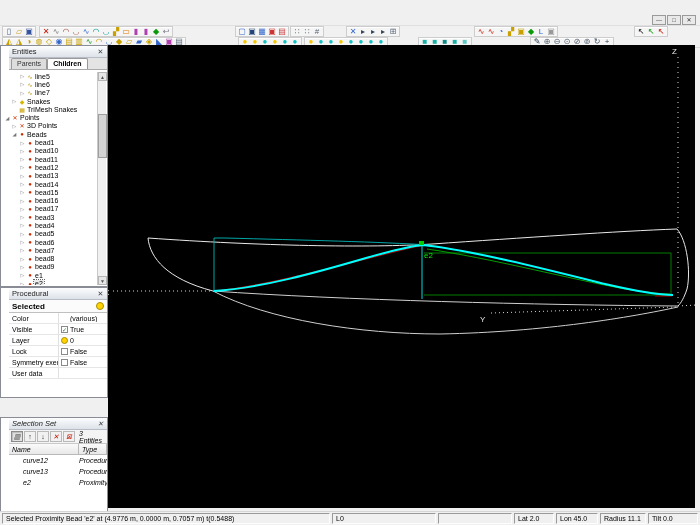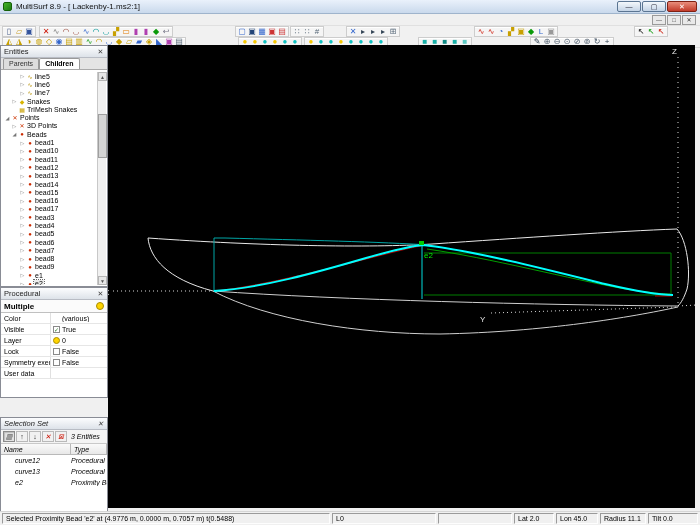--- a/index.html
+++ b/index.html
@@ -27,21 +27,21 @@
 
   
   .tbrow { position:absolute; left:0; width:700px; display:flex; align-items:center; background:#f1f1f1; }
   #tb1 { top:26px; height:11px; } #tb2 { top:37px; height:11px; border-bottom:1px solid #d9d9d9; }
   .tbg { display:flex; height:11px; align-items:center; border:1px solid #cdcdcd; background:#f5f5f5;
     box-shadow:inset 0 1px #fff; padding:0 1px; }
   .tbi { width:10px; height:10px; font-size:8px; line-height:10px; text-align:center; overflow:hidden; }
 
   
   #leftcol { position:absolute; left:0; top:45px; width:108px; height:463px; background:#f0f0f0; }
-  .panel { position:absolute; left:0; width:108px; border:1px solid #898c95; background:#fff; }
+  .panel { position:absolute; left:0; width:108px; border:1px solid #898c95; background:#fff;padding-left:8px; }
   .ptitle { height:12px; background:linear-gradient(#fcfdfe,#dde2e9); border-bottom:1px solid #b8bcc4;
     font-size:7.5px; line-height:12px; padding-left:3px; color:#222; position:relative; }
   .pclose { position:absolute; right:2px; top:1px; width:9px; height:9px; font-size:7px; line-height:9px;
     text-align:center; color:#444; }
 
   
   #entities { top:0; height:242px; }
   #tabs { height:12px; background:#e4e4e4; display:flex; align-items:flex-end; padding-left:2px; border-bottom:1px solid #aaa; }
   .tab { font-size:7px; line-height:10px; padding:0 5px; border:1px solid #999; border-bottom:none;
     background:#ddd; border-radius:2px 2px 0 0; color:#333; }
@@ -95,29 +95,20 @@
   #statusbar { position:absolute; left:0; top:511px; width:700px; height:14px; background:#f0f0f0;
     display:flex; align-items:center; gap:2px; padding:0 2px; border-top:1px solid #d5d5d5; }
   .scell { height:11px; border:1px solid; border-color:#9a9a9a #fdfdfd #fdfdfd #9a9a9a; font-size:7px;
     line-height:10px; padding-left:3px; overflow:hidden; white-space:nowrap; background:#f0f0f0; }
 </style>
 </head>
 <body>
 
 <div id="win">
 
-  <div id="titlebar">
-    <span id="appicon"></span>
-    <span id="titletext">MultiSurf 8.9 - [ Lackenby-1.ms2:1]</span>
-    <span id="winbtns">
-      <span class="wbtn">—</span>
-      <span class="wbtn">▢</span>
-      <span class="wbtn close">✕</span>
-    </span>
-  </div>
 
   <div id="menubar">
     <span id="mdibtns">
       <span class="mdib">—</span>
       <span class="mdib">□</span>
       <span class="mdib">✕</span>
     </span>
   </div>
 
   <div class="tbrow" id="tb1">
@@ -411,21 +402,21 @@
         <span class="sarr" style="bottom:0;">▼</span>
       </div>
     </div>
 
     <div class="panel" id="properties">
       <div class="ptitle">
         <span>Procedural</span>
         <span class="pclose">✕</span>
       </div>
       <div id="prophead">
-        <span>Multiple</span>
+        <span>Selected</span>
         <span id="propbulb"></span>
       </div>
       <div>
 
           <div class="prow">
             <span class="plabel">Color</span>
             <span class="pval">
               <span class="pbox none"></span>
               <span>(various)</span>
             </span>

